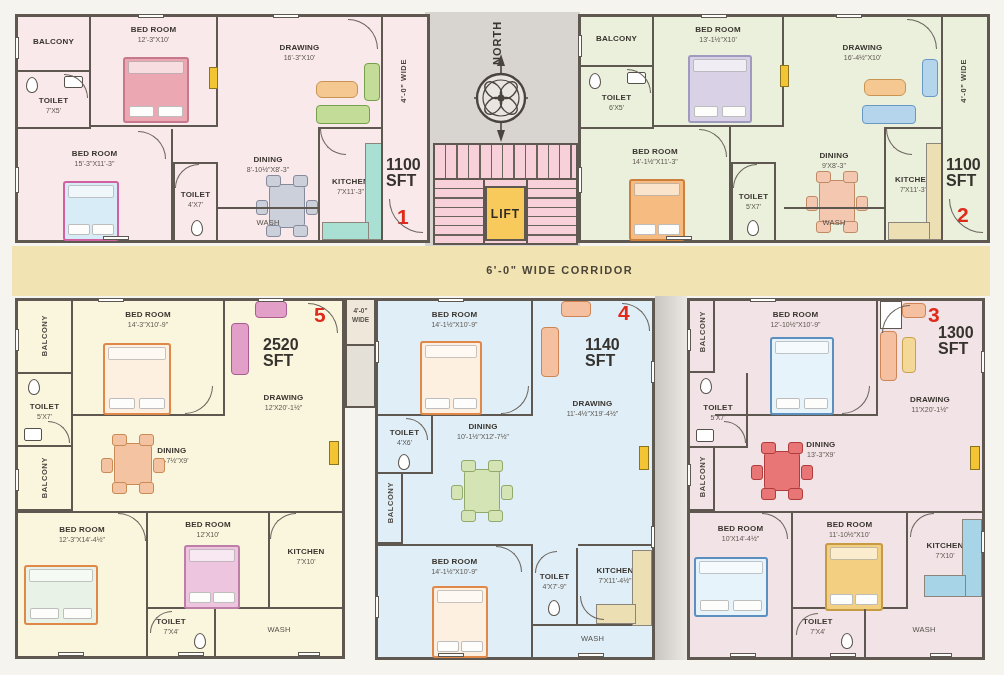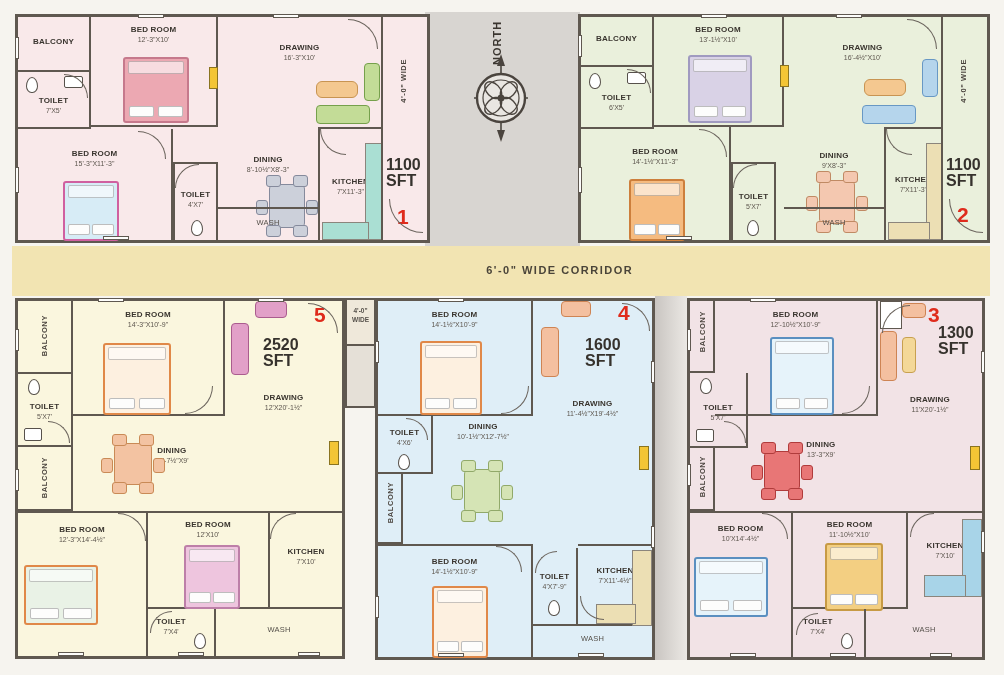--- a/index.html
+++ b/index.html
@@ -100,20 +100,26 @@
     <line x1="18" y1="88" x2="72" y2="88" stroke="#4a443e" stroke-width="1.4"></line>
     <circle cx="45" cy="88" r="24" fill="#e9e6e2" stroke="#4a443e" stroke-width="2.4"></circle>
     <circle cx="45" cy="88" r="18" fill="none" stroke="#4a443e" stroke-width="1.2"></circle>
     <ellipse cx="45" cy="77" rx="6.5" ry="10" fill="none" stroke="#4a443e" stroke-width="1.4" transform="rotate(45 45 88)"></ellipse>
     <ellipse cx="45" cy="77" rx="6.5" ry="10" fill="none" stroke="#4a443e" stroke-width="1.4" transform="rotate(135 45 88)"></ellipse>
     <ellipse cx="45" cy="77" rx="6.5" ry="10" fill="none" stroke="#4a443e" stroke-width="1.4" transform="rotate(225 45 88)"></ellipse>
     <ellipse cx="45" cy="77" rx="6.5" ry="10" fill="none" stroke="#4a443e" stroke-width="1.4" transform="rotate(315 45 88)"></ellipse>
     <circle cx="45" cy="88" r="3.5" fill="#4a443e"></circle>
   </svg>
 
+  <div id="stairs">
+    <div class="tread-top"></div>
+    <div class="tread-left"></div>
+    <div class="tread-right"></div>
+    <div id="lift">LIFT</div>
+  </div>
 
   <div id="passage54">
     <span>4'-0"</span><br>
     <span>WIDE</span>
   </div>
   <div id="passage54-shaft"></div>
 
   <div id="u1" class="unit">
     <div class="rm bR bB" style="left:0;top:0;width:73px;height:55px">
       <div class="lab" style="top:20px">
@@ -442,21 +448,21 @@
     </div>
     <div class="rm" style="left:155px;top:0;width:119px;height:210px">
       <div class="lab" style="top:98px">
           <span class="rname">DRAWING</span>
         <span class="rdims">11'-4½"X19'-4½"</span>
         </div>
       <div class="sofa s-sal" style="left:8px;top:26px;width:16px;height:48px"></div>
       <div class="sofa s-sal" style="left:28px;top:0;width:28px;height:14px"></div>
       <div class="tv" style="left:106px;top:145px;width:8px;height:22px"></div>
       <div class="sft" style="left:52px;top:36px">
-        <span>1600</span><br>
+        <span>1140</span><br>
         <span>SFT</span>
       </div>
     </div>
     <div class="unum" style="left:240px;top:0">4</div>
     <div class="rm bR bB" style="left:0;top:115px;width:55px;height:58px">
       <div class="lab" style="top:12px">
           <span class="rname">TOILET</span>
         <span class="rdims">4'X6'</span>
         </div>
       <div class="wc" style="left:20px;top:38px"></div>

